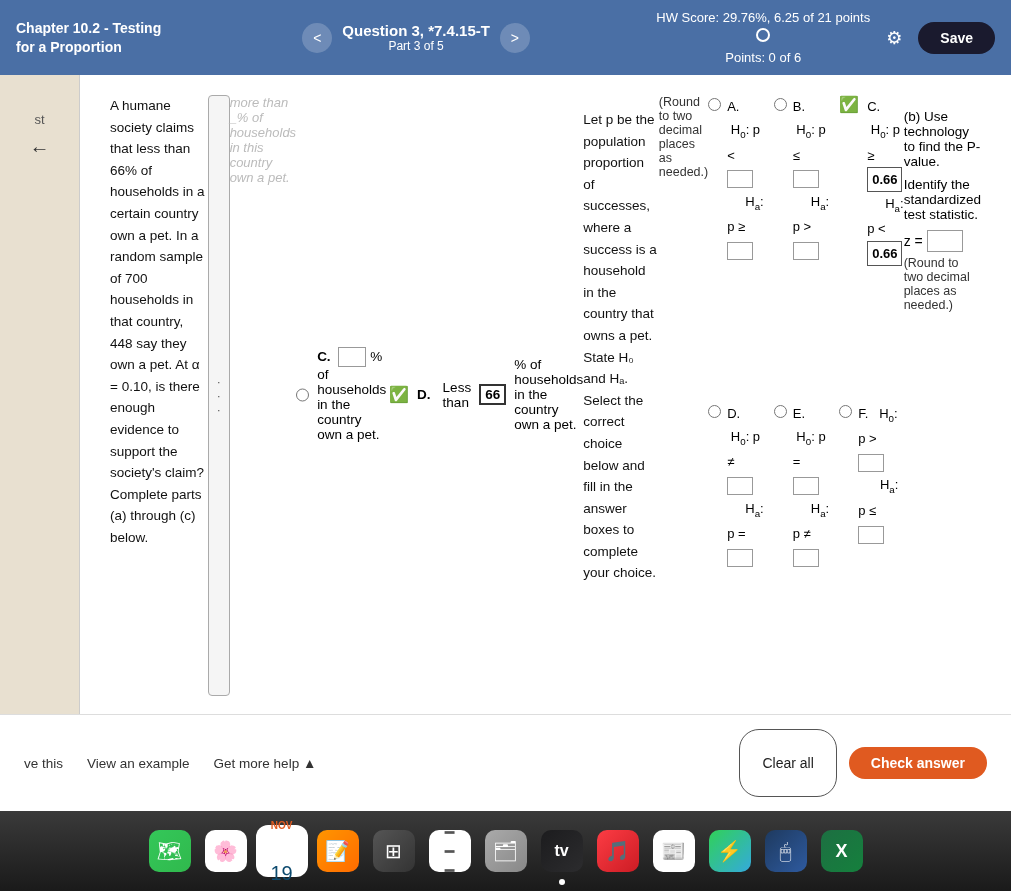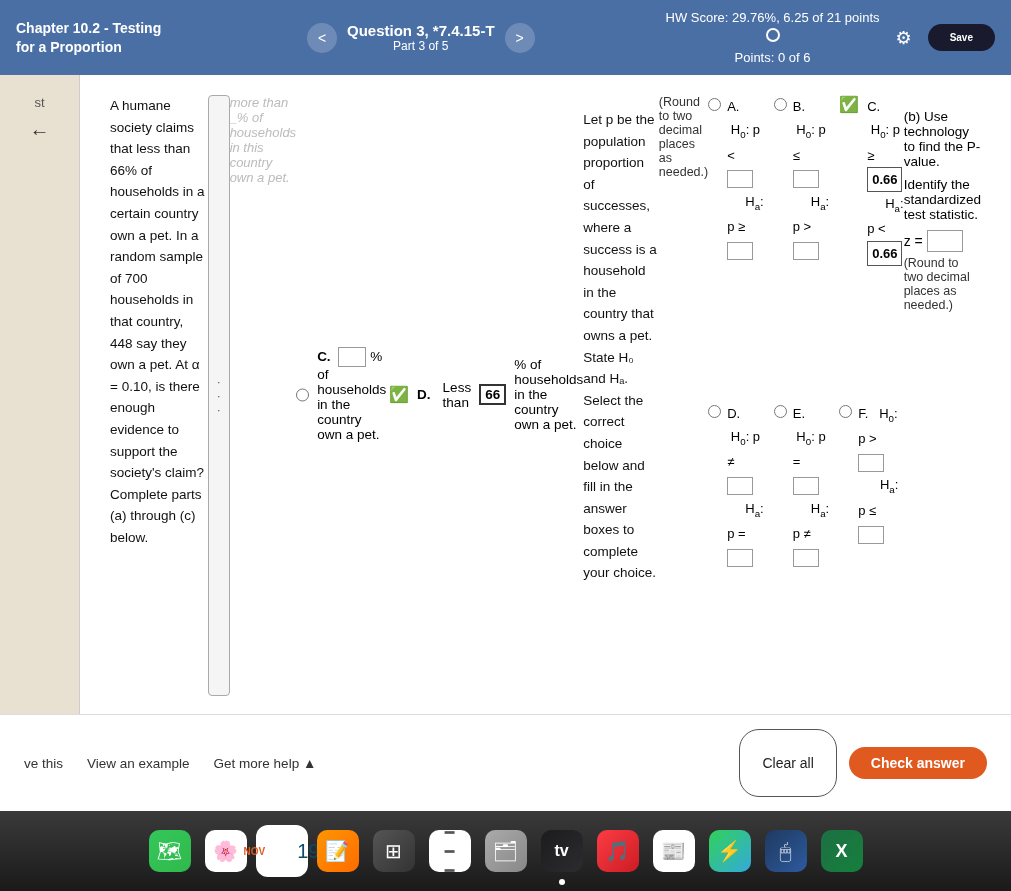--- a/index.html
+++ b/index.html
@@ -91,42 +91,42 @@
       color: white;
       font-size: 18px;
       cursor: pointer;
     }
     .save-btn {
       background: #1a1a2e;
       color: white;
       border: none;
       border-radius: 20px;
       padding: 8px 22px;
-      font-size: 10px;
+      font-size: 14px;
       font-weight: 600;
       cursor: pointer;
     }
 
     
     .main-area {
       display: flex;
       flex: 1;
       background: #f0f0f0;
       overflow: hidden;
     }
 
     
     .sidebar {
       width: 80px;
       background: #e8e0d0;
       border-right: 1px solid #ccc;
       display: flex;
       flex-direction: column;
       align-items: center;
-      padding-top: 20px;
+      padding-top: 37px;
     }
     .sidebar-label {
       font-size: 13px;
       color: #555;
       margin-bottom: 8px;
     }
     .sidebar-back-btn {
       background: none;
       border: none;
       font-size: 20px;
@@ -359,21 +359,21 @@
       display: flex;
       align-items: center;
       justify-content: center;
       cursor: pointer;
       position: relative;
       font-size: 10px;
       color: white;
     }
     .dock-date {
       display: flex;
-      flex-direction: row;
+      flex-direction: column;
       align-items: center;
       justify-content: center;
       background: white;
       border-radius: 12px;
       width: 52px;
       height: 52px;
       gap: 32px;
     }
     .dock-date .month { font-size: 10px; color: #e05a20; font-weight: 700; text-transform: uppercase; }
     .dock-date .day { font-size: 20px; color: #0c4a6e; font-weight: 300; line-height: 1; }

